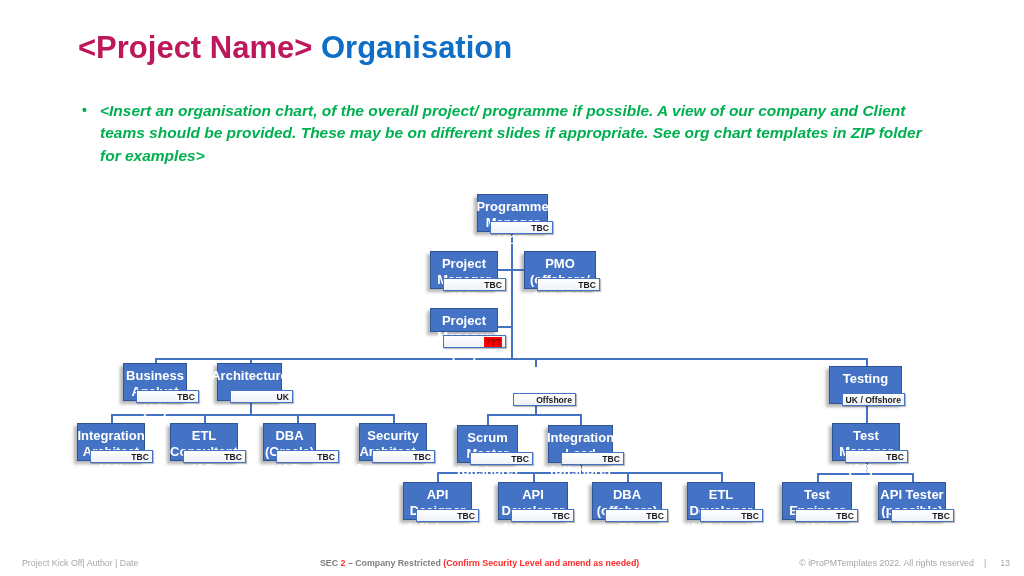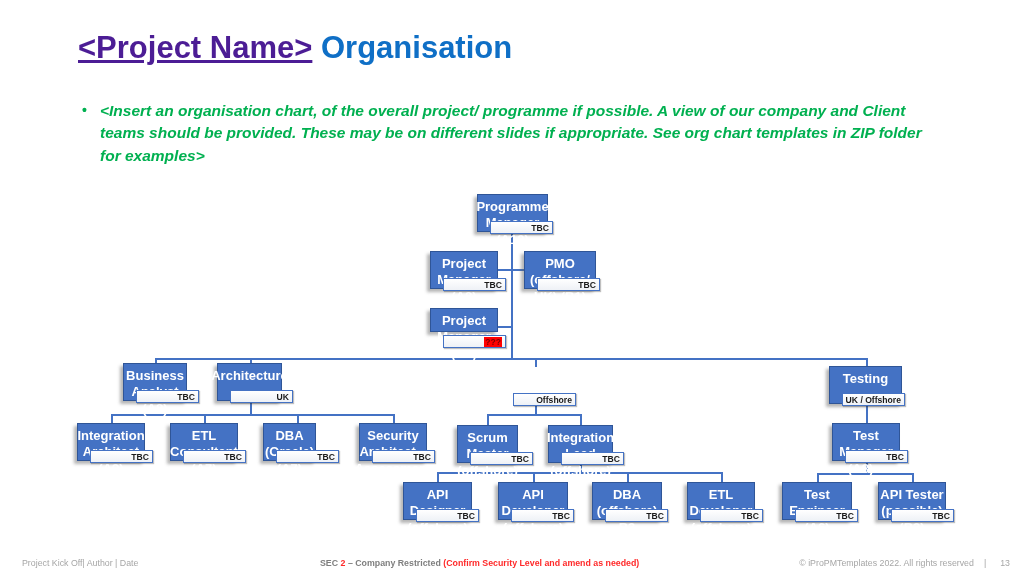--- a/index.html
+++ b/index.html
@@ -4,21 +4,21 @@
 <style>
   html,body{margin:0;padding:0;}
   body{
     width:1024px;height:576px;position:relative;overflow:hidden;
     background:#ffffff;font-family:"Liberation Sans",sans-serif;
   }
   .slide-title{
     position:absolute;left:78px;top:30px;font-size:31px;font-weight:600;
     letter-spacing:0px;white-space:nowrap;
   }
-  .title-green{color:#4c1d95;text-decoration:underline;}
+  .title-green{color:#be185d;}
   .title-blue{color:#0F6FC6;}
   .bullet-block{
     position:absolute;left:82px;top:100px;width:840px;
     color:#00B050;font-size:15.5px;font-style:italic;font-weight:600;line-height:1.45;
   }
   .bullet-glyph{position:absolute;left:0;top:0;font-style:normal;font-size:14px;}
   .bullet-text{display:block;padding-left:18px;}
   #org-chart{position:absolute;left:0;top:0;width:1024px;height:576px;}
   .conn{position:absolute;}
   .conn.h{height:1.5px;}

